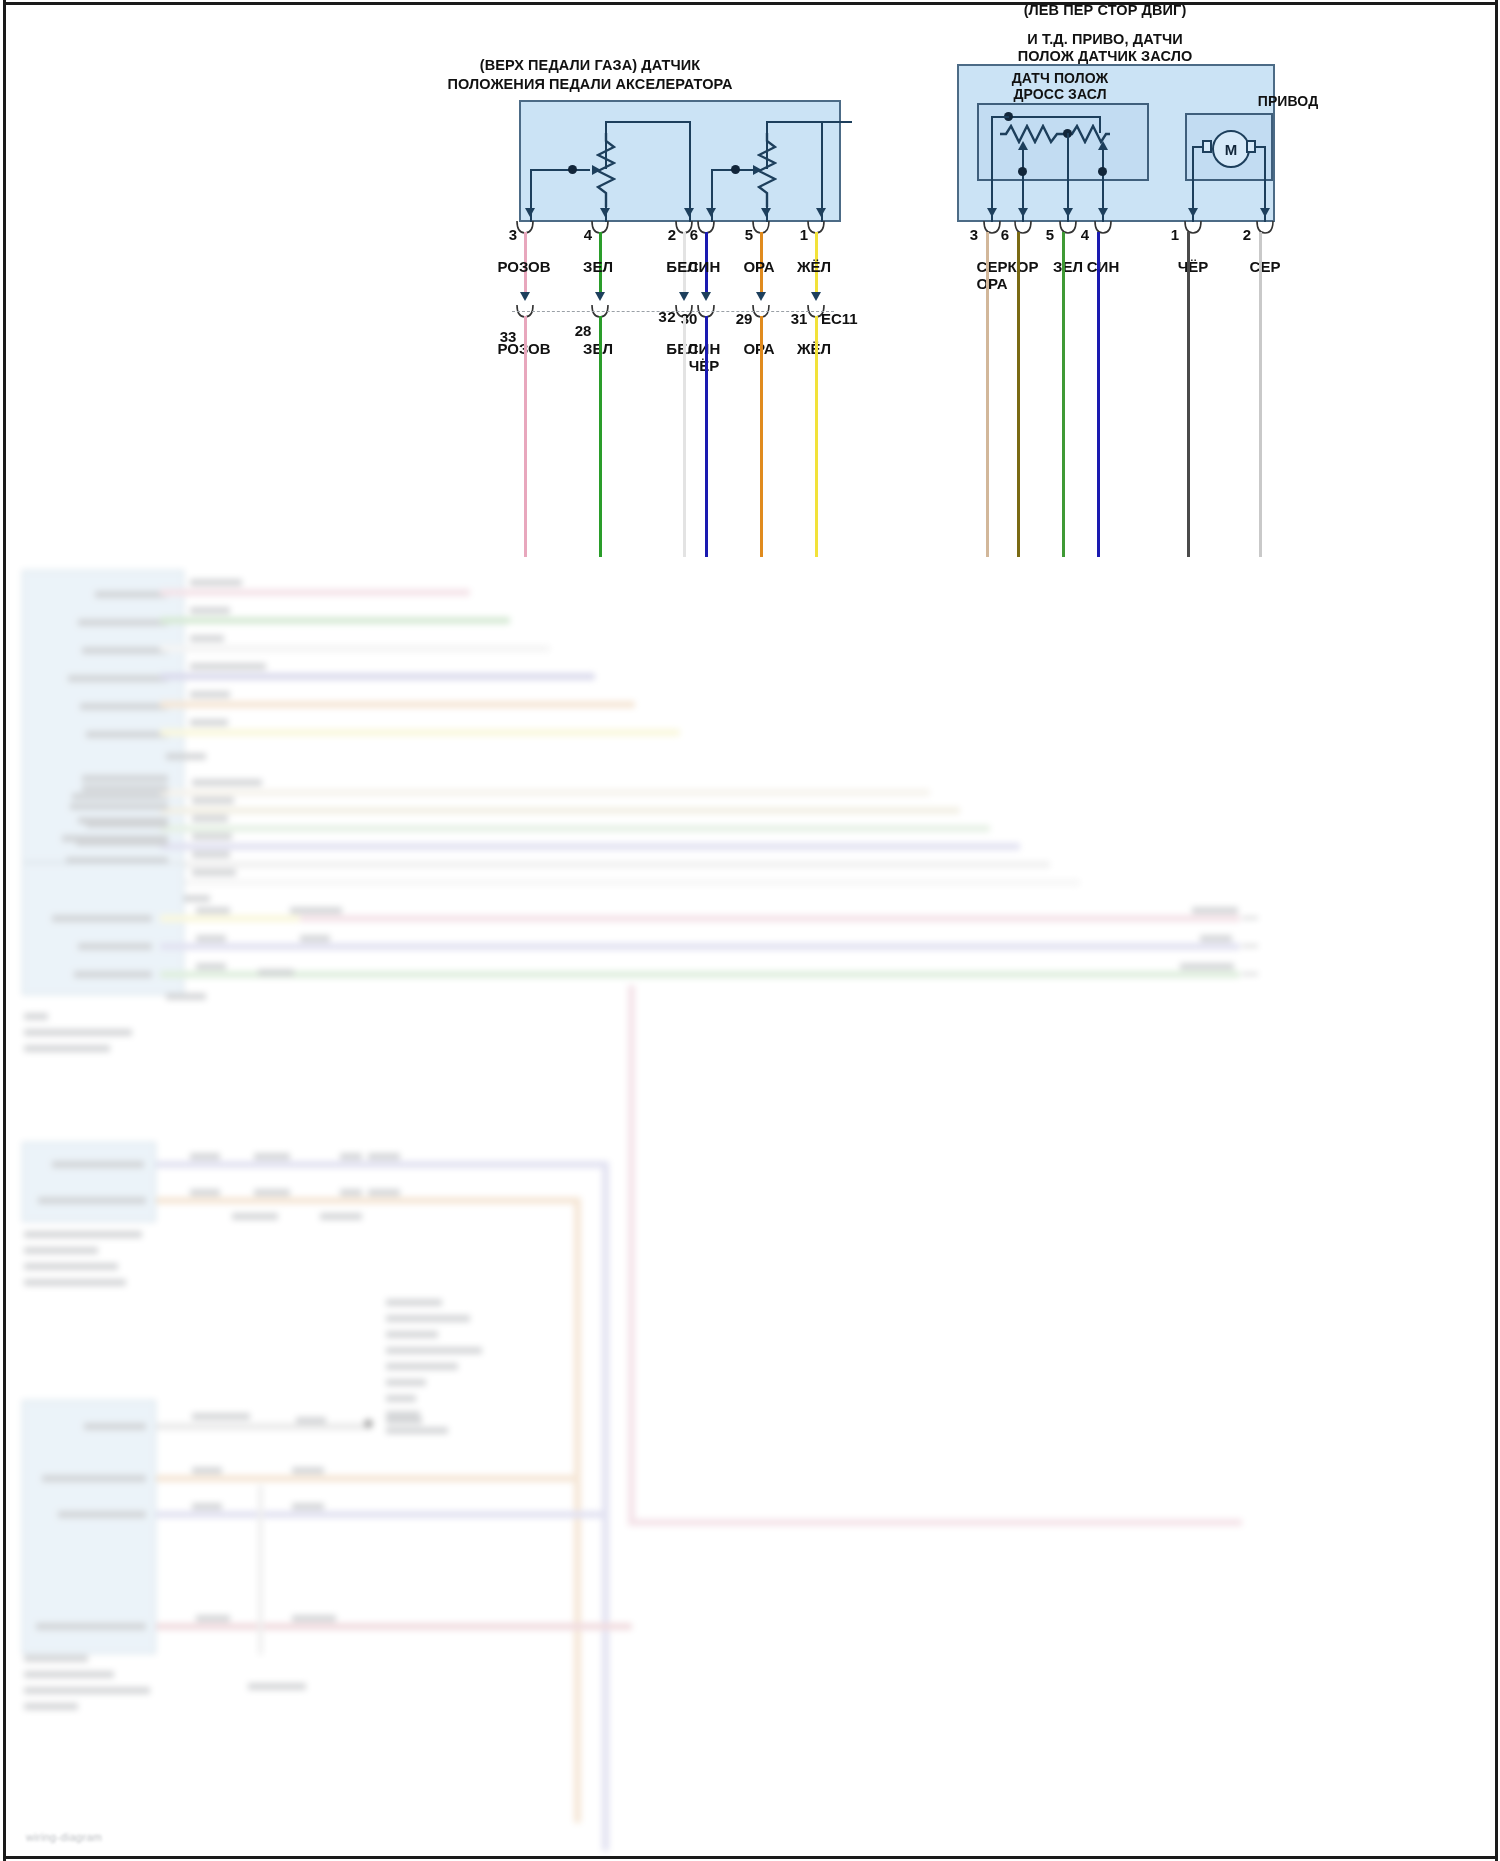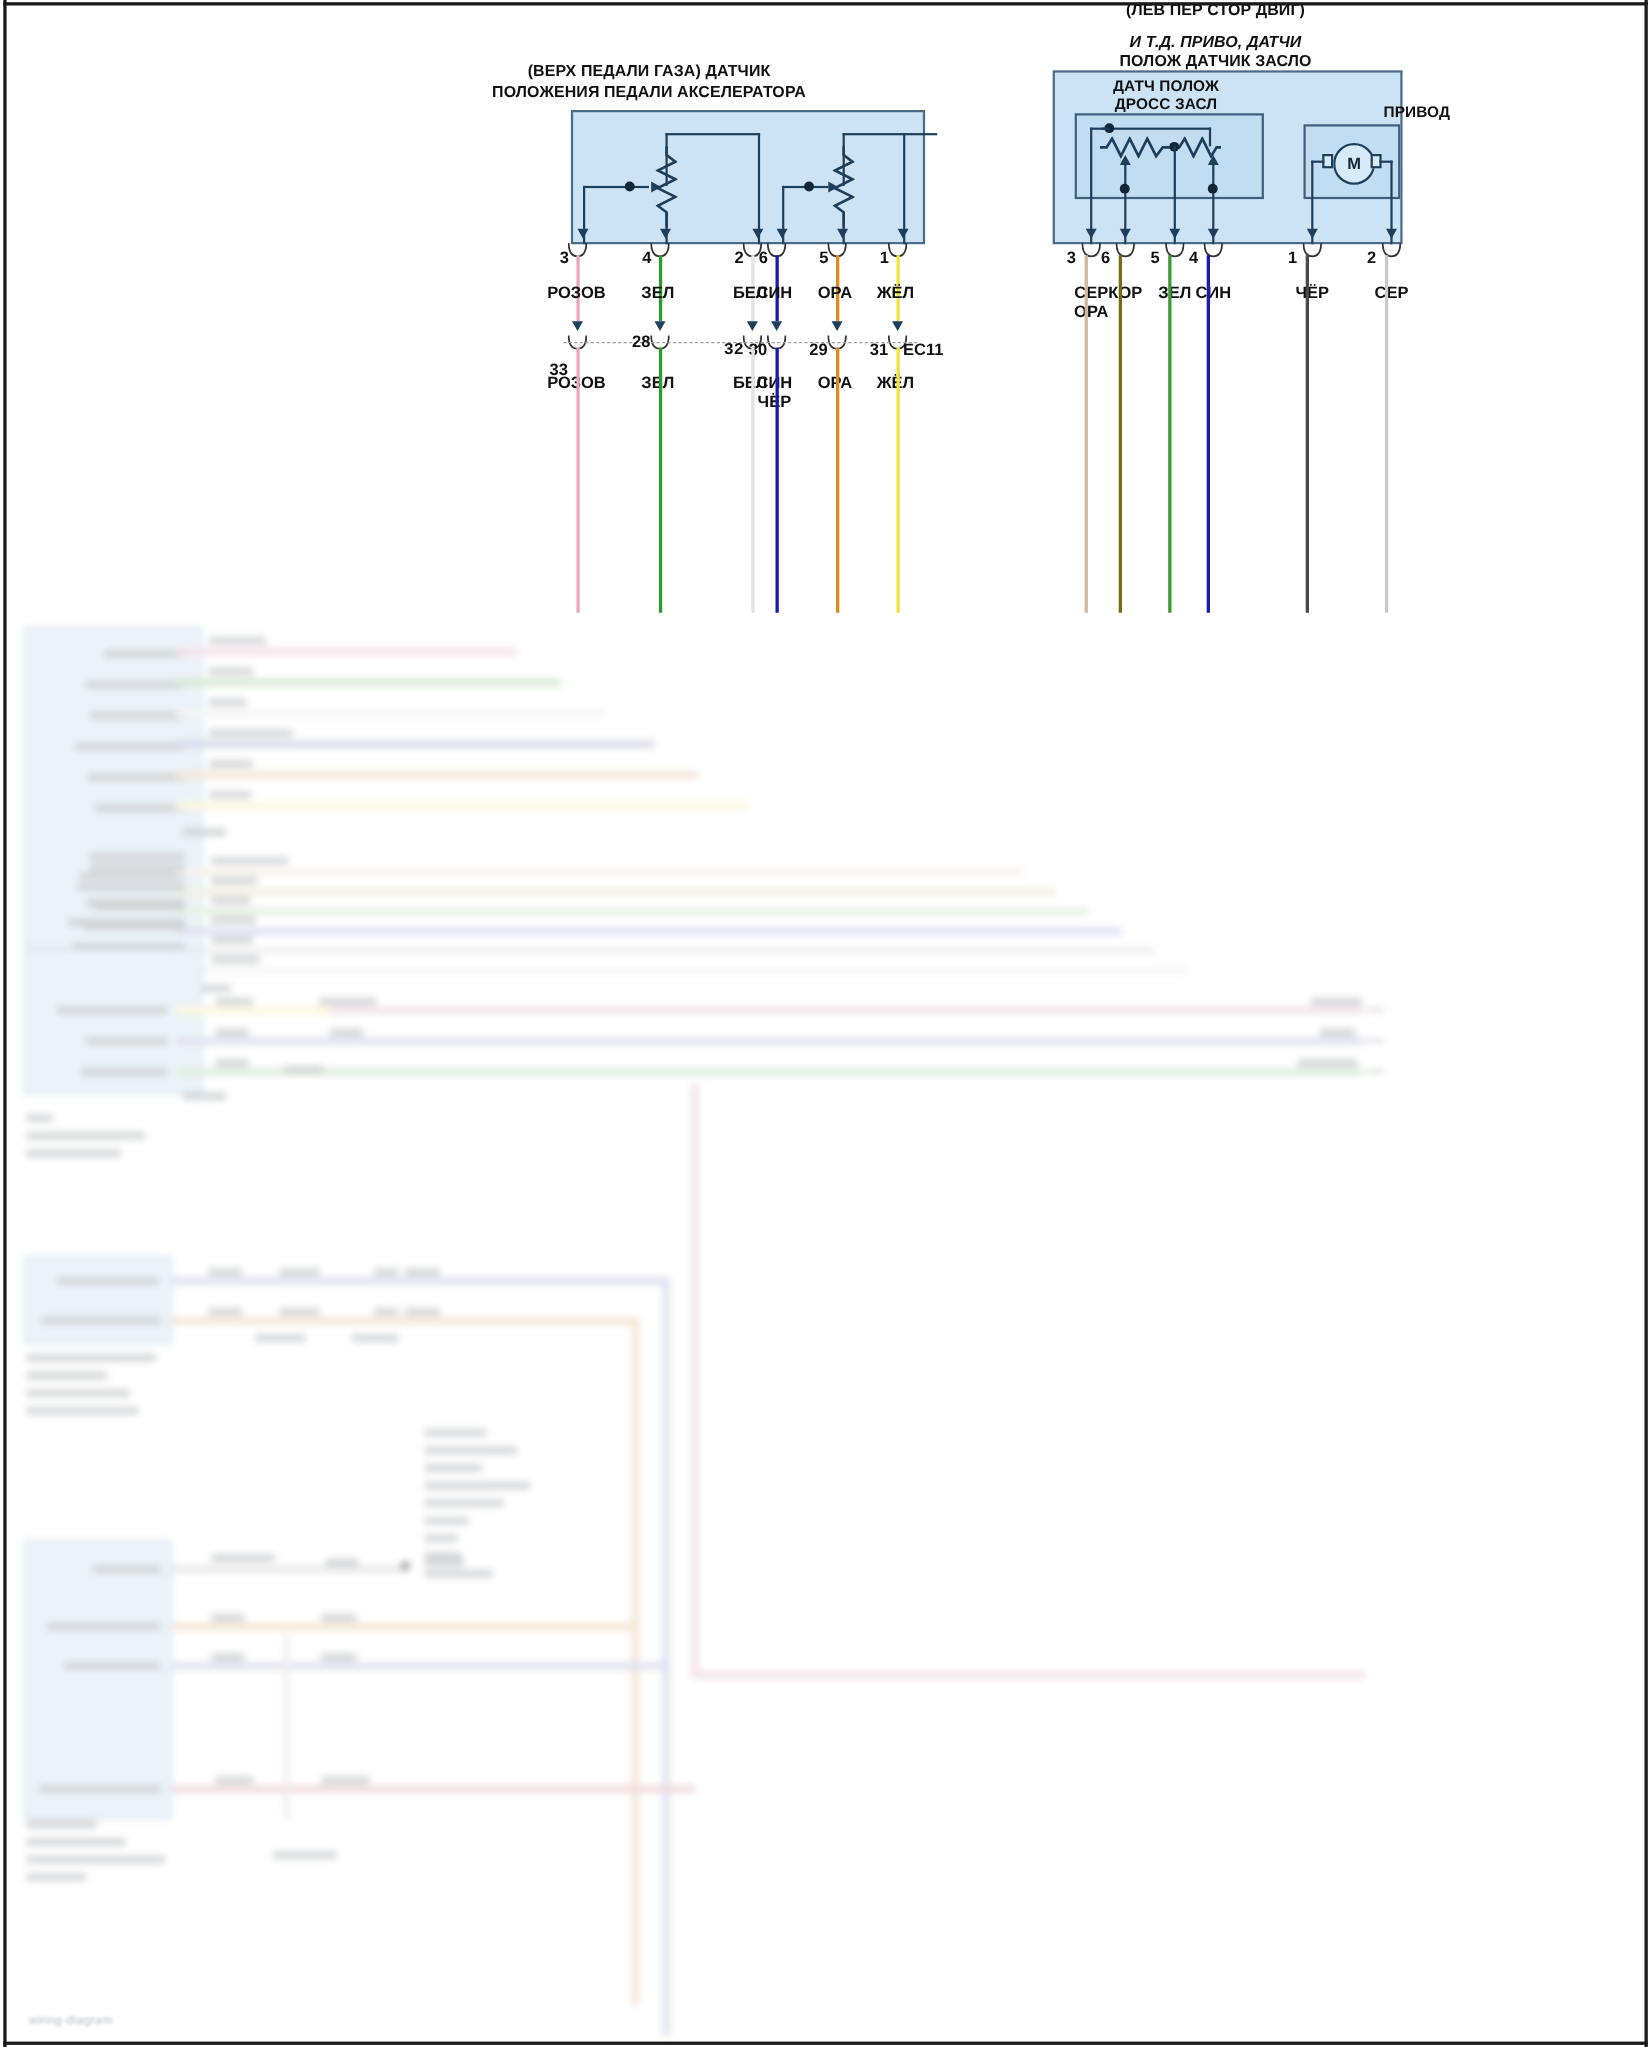--- a/index.html
+++ b/index.html
@@ -353,21 +353,21 @@
     <svg style="position:absolute;left:752px;top:304px;" width="18" height="16">
         <path d="M1,1 Q1,13 9,13 Q17,13 17,1" fill="none" stroke="#333" stroke-width="1.6"></path>
       </svg>
     <svg style="position:absolute;left:807px;top:304px;" width="18" height="16">
         <path d="M1,1 Q1,13 9,13 Q17,13 17,1" fill="none" stroke="#333" stroke-width="1.6"></path>
       </svg>
 
     <div class="dash" style="left:512px;top:311px;width:322px;"></div>
 
     <div class="pinnum" style="left:496px;top:328px;width:24px;">33</div>
-    <div class="pinnum" style="left:571px;top:302px;width:24px;">28</div>
+    <div class="pinnum" style="left:571px;top:322px;width:24px;">28</div>
     <div class="pinnum" style="left:655px;top:310px;width:24px;font-family:Liberation Mono, monospace;">32</div>
     <div class="pinnum" style="left:677px;top:310px;width:24px;">30</div>
     <div class="pinnum" style="left:732px;top:310px;width:24px;">29</div>
     <div class="pinnum" style="left:787px;top:310px;width:24px;">31</div>
     <div class="codelbl" style="left:821px;top:310px;">EC11</div>
 
     <div class="wlabel" style="left:478px;top:340px;width:92px;">РОЗОВ</div>
     <div class="wlabel" style="left:566px;top:340px;width:64px;">ЗЕЛ</div>
     <div class="wlabel" style="left:650px;top:340px;width:64px;">БЕЛ</div>
     <div class="wlabel" style="left:672px;top:340px;width:64px;">СИН
@@ -376,21 +376,21 @@
     <div class="wlabel" style="left:782px;top:340px;width:64px;">ЖЁЛ</div>
 
     <div class="wire" style="left:523.5px;top:316px;height:245px;background:#e8a7bd;"></div>
     <div class="wire" style="left:598.5px;top:316px;height:245px;background:#2a9d2a;"></div>
     <div class="wire" style="left:682.5px;top:316px;height:245px;background:#e3e3e3;"></div>
     <div class="wire" style="left:704.5px;top:316px;height:245px;background:#1a1ab0;"></div>
     <div class="wire" style="left:759.5px;top:316px;height:245px;background:#e08b1e;"></div>
     <div class="wire" style="left:814.5px;top:316px;height:245px;background:#f2e23a;"></div>
 
     <div class="cap" style="left:955px;top:2px;width:300px;">(ЛЕВ ПЕР СТОР ДВИГ)</div>
-    <div class="cap" style="left:955px;top:31px;width:300px;font-style:italic;">И Т.Д. ПРИВО, ДАТЧИ</div>
+    <div class="cap" style="left:955px;top:31px;width:300px;">И Т.Д. ПРИВО, ДАТЧИ</div>
     <div class="cap" style="left:955px;top:48px;width:300px;">ПОЛОЖ ДАТЧИК ЗАСЛО</div>
 
     <div class="cmp" style="left:957px;top:64px;width:318px;height:158px;"></div>
 
     <div class="cap sm" style="left:960px;top:70px;width:200px;">ДАТЧ ПОЛОЖ</div>
     <div class="cap sm" style="left:960px;top:86px;width:200px;">ДРОСС ЗАСЛ</div>
     <div class="cmp inner" style="left:977px;top:103px;width:172px;height:78px;"></div>
 
     <div class="ln lnh" style="left:1001px;top:116px;width:100px;"></div>
     <div class="ln lnv" style="left:1099px;top:116px;height:17px;"></div>

